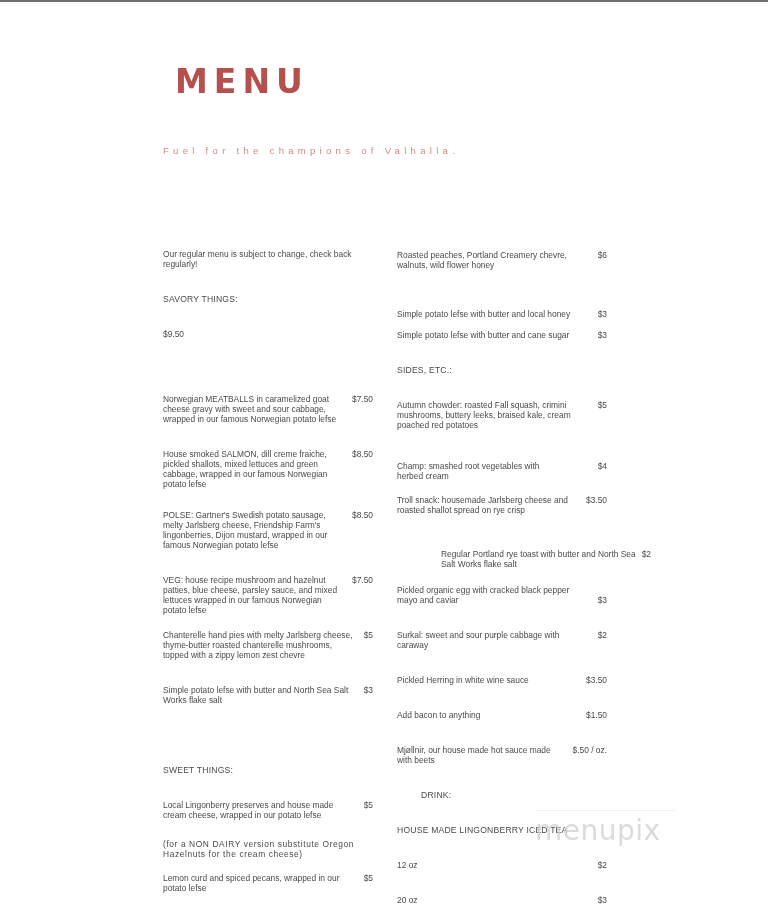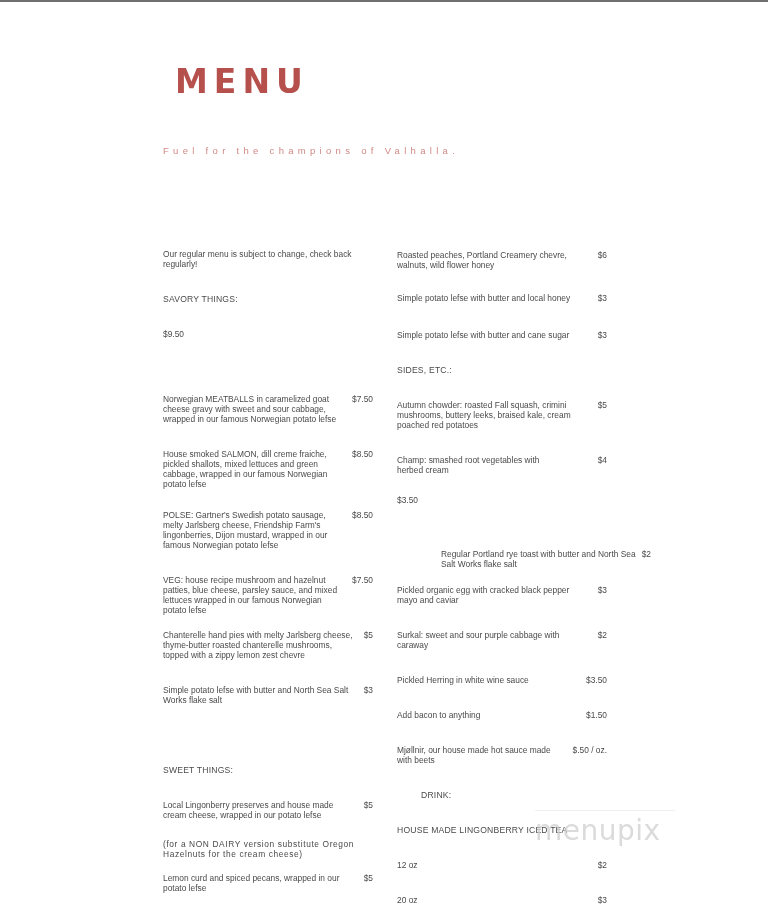--- a/index.html
+++ b/index.html
@@ -159,52 +159,53 @@
     <span class="price">$5</span>
   </div>
 </div>
 
 <div class="col right">
   <div class="block item" style="top:1px;">
     <span class="desc">Roasted peaches, Portland Creamery chevre, walnuts, wild flower honey</span>
     <span class="price">$6</span>
   </div>
 
-  <div class="block item" style="top:44px;">
+  <div class="block item" style="top:60px;">
     <span class="desc">Simple potato lefse with butter and local honey</span>
     <span class="price">$3</span>
   </div>
 
   <div class="block item" style="top:81px;">
     <span class="desc">Simple potato lefse with butter and cane sugar</span>
     <span class="price">$3</span>
   </div>
 
   <div class="block heading" style="top:116px;">SIDES, ETC.:</div>
 
   <div class="block item" style="top:151px;">
     <span class="desc">Autumn chowder: roasted Fall squash, crimini mushrooms, buttery leeks, braised kale, cream poached red potatoes</span>
     <span class="price">$5</span>
   </div>
 
-  <div class="block item" style="top:206px;gap:44px;">
+  <div class="block item" style="top:212px;gap:44px;">
     <span class="desc">Champ: smashed root vegetables with herbed cream</span>
     <span class="price">$4</span>
   </div>
 
   <div class="block item" style="top:246px;">
+    <span class="desc">Troll snack: housemade Jarlsberg cheese and roasted shallot spread on rye crisp</span>
     <span class="price">$3.50</span>
   </div>
 
   <div class="block item" style="top:300px;margin-left:44px;">
     <span class="desc">Regular Portland rye toast with butter and North Sea Salt Works flake salt</span>
     <span class="price">$2</span>
   </div>
 
-  <div class="block item" style="top:336px;">
+  <div class="block item" style="top:336px;align-items:flex-end;">
     <span class="desc">Pickled organic egg with cracked black pepper mayo and caviar</span>
     <span class="price">$3</span>
   </div>
 
   <div class="block item" style="top:381px;">
     <span class="desc">Surkal: sweet and sour purple cabbage with caraway</span>
     <span class="price">$2</span>
   </div>
 
   <div class="block item" style="top:426px;">

